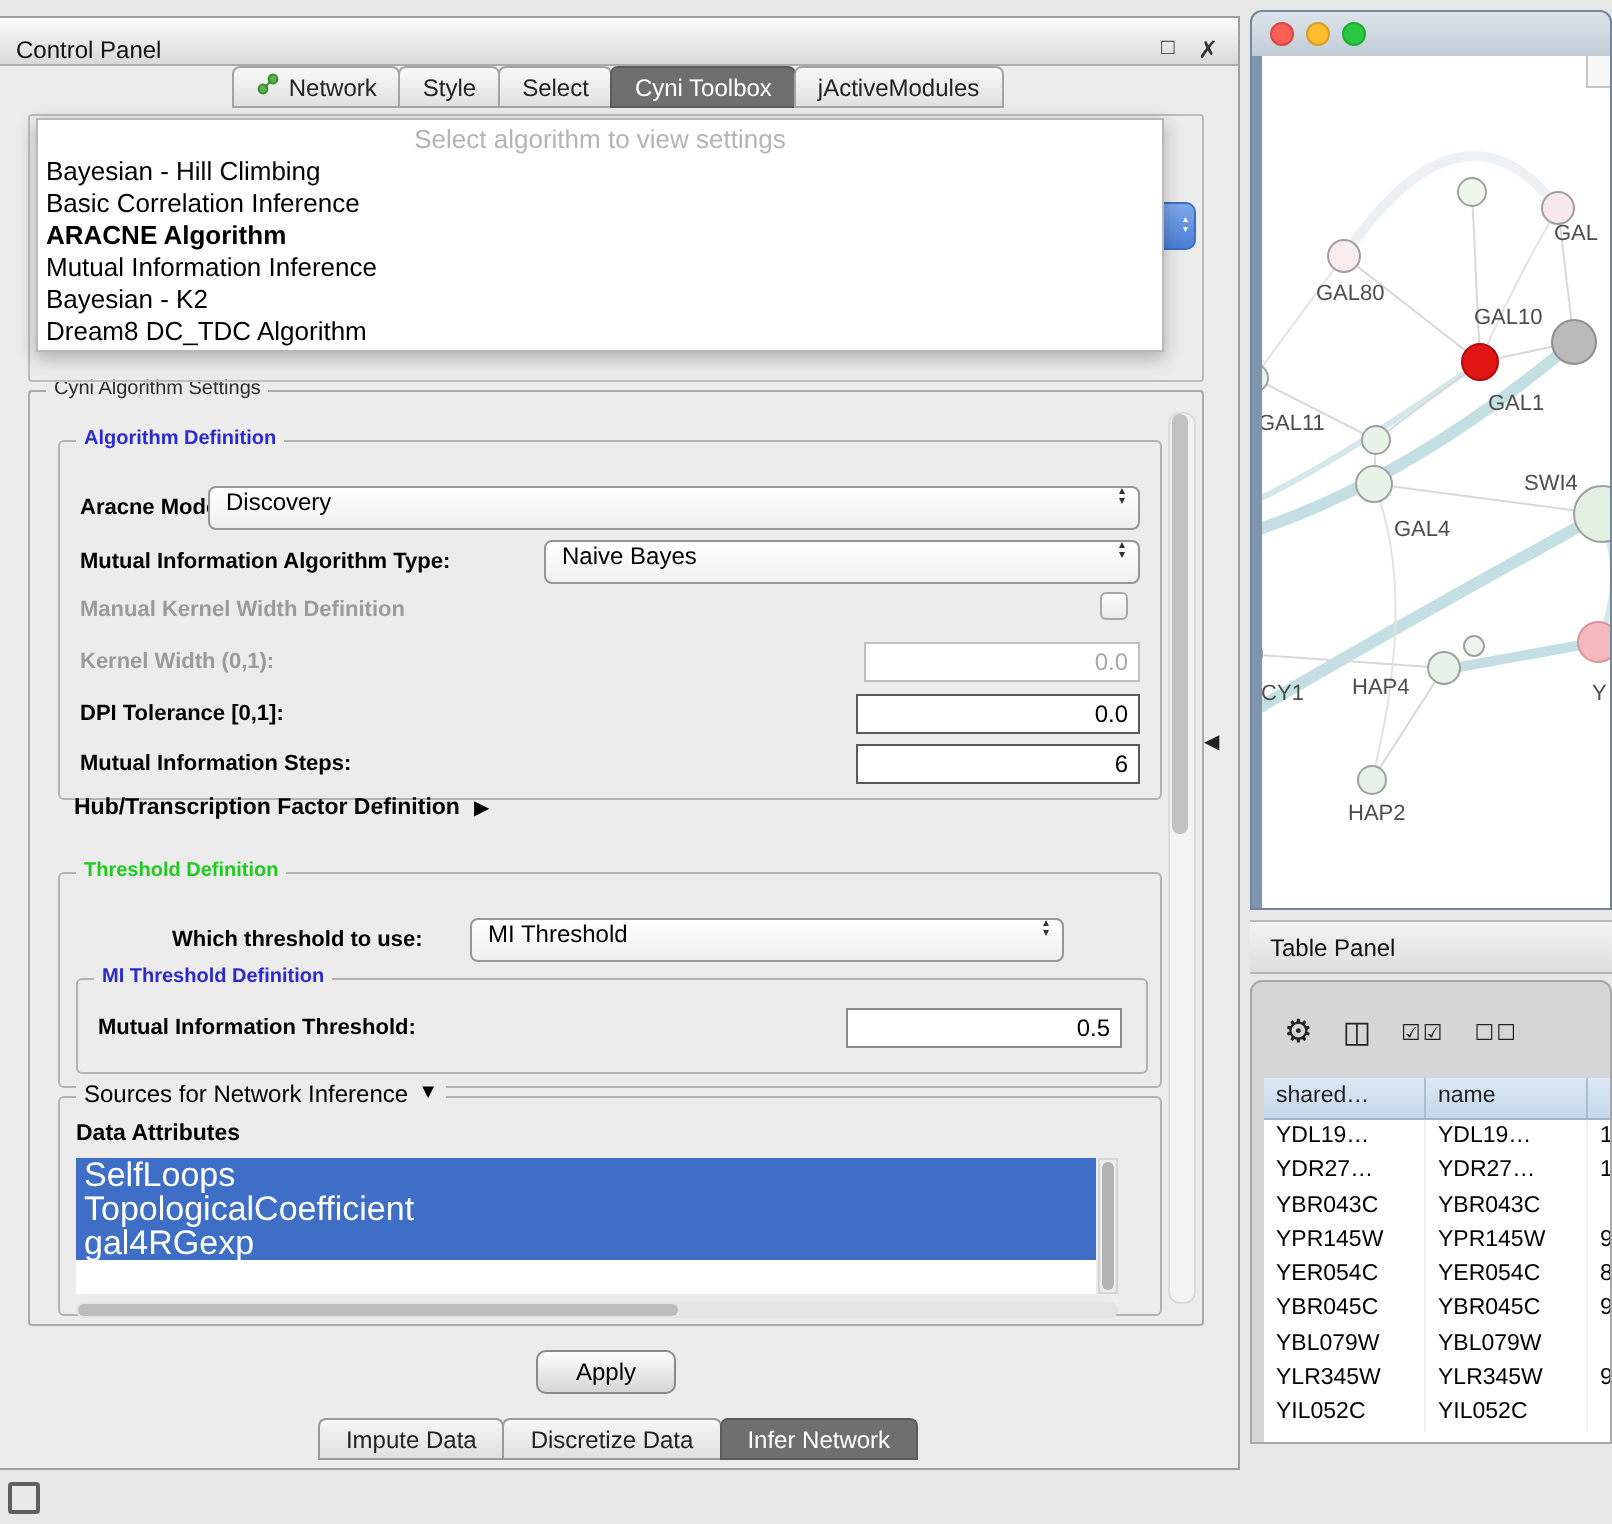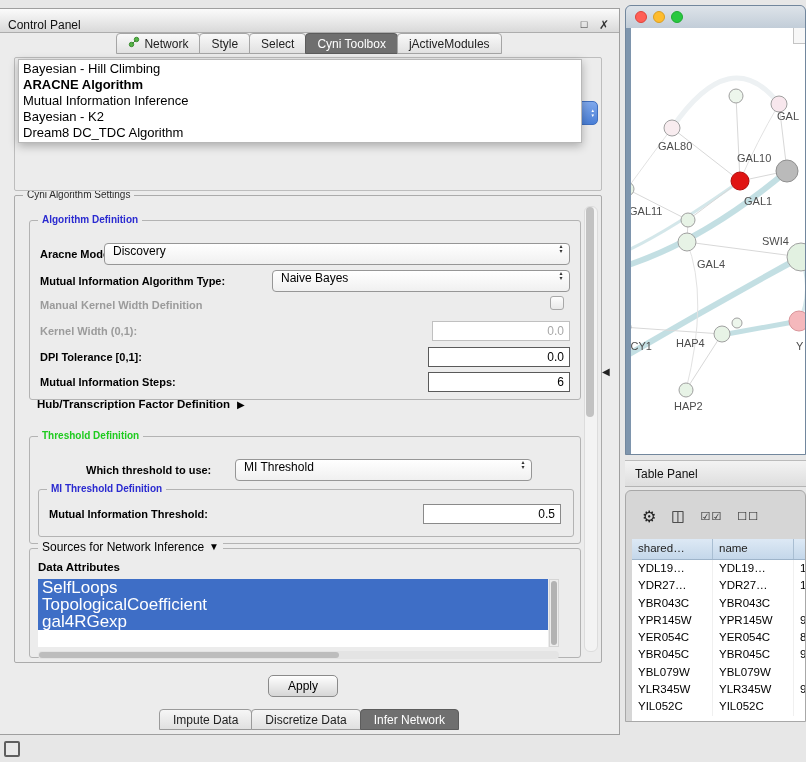--- a/index.html
+++ b/index.html
@@ -171,21 +171,23 @@
 
   <div class="top-group"></div>
   <div class="combo-fragment">
     <span class="cf-arrows">
       <i>▴</i>
         <i>▾</i>
     </span>
   </div>
 
   <div class="algo-dropdown">
+    <div class="dd-placeholder">Select algorithm to view settings</div>
   <div class="dd-item">Bayesian - Hill Climbing</div>
+      <div class="dd-item">Basic Correlation Inference</div>
       <div class="dd-item selected">ARACNE Algorithm</div>
       <div class="dd-item">Mutual Information Inference</div>
       <div class="dd-item">Bayesian - K2</div>
       <div class="dd-item">Dream8 DC_TDC Algorithm</div>
     </div>
 
   <div class="settings-group">
     <span class="group-title gt-plain">Cyni Algorithm Settings</span>
     <div class="v-scroll">
       <div class="v-thumb"></div>

